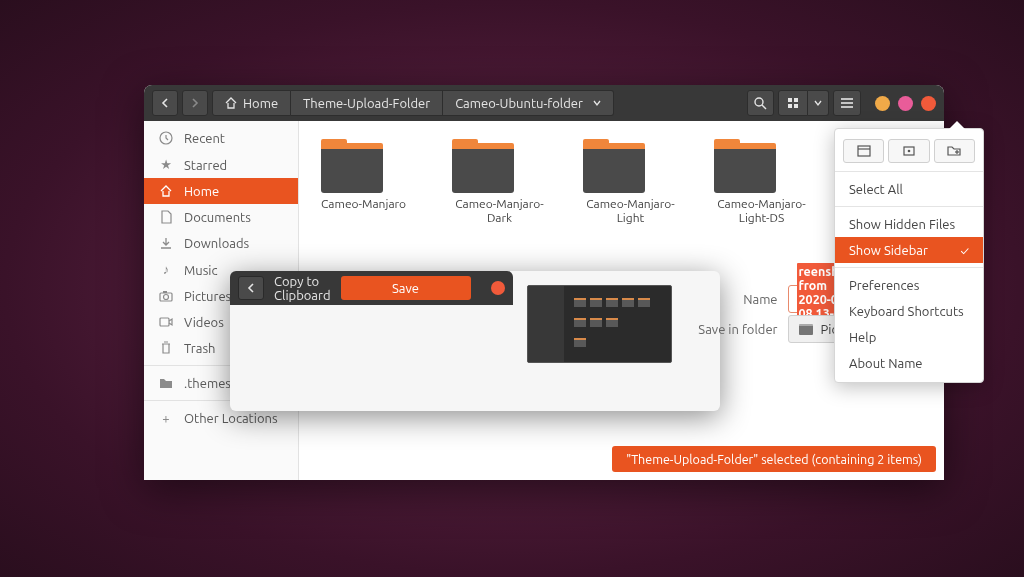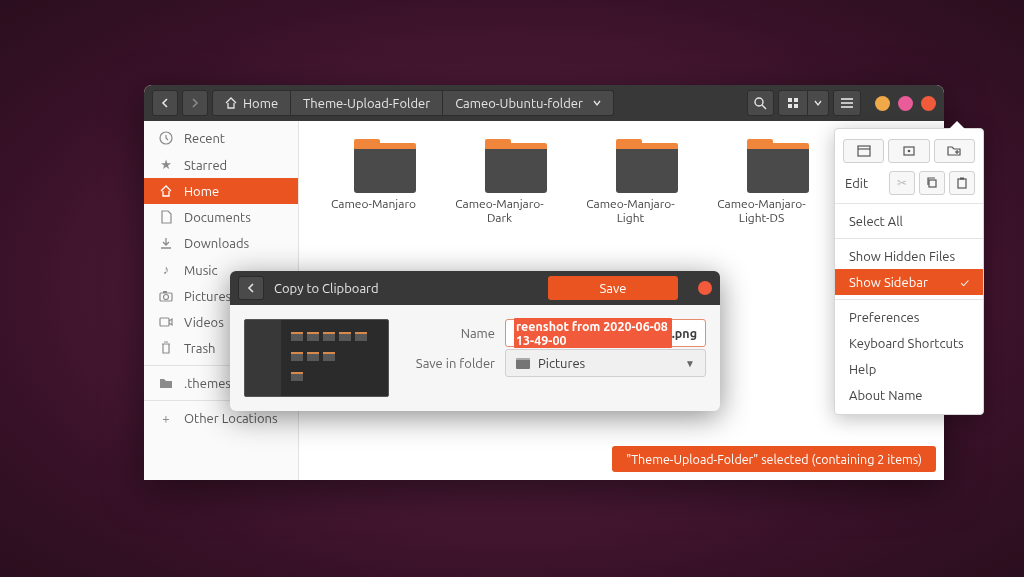--- a/index.html
+++ b/index.html
@@ -69,21 +69,21 @@
   .side-item {
     display: flex; align-items: center; gap: 10px;
     padding: 6px 14px; color: #5a5a5a; font-size: 13px;
   }
   .side-item .ic { width: 16px; display:flex; justify-content:center; color:#8b8b8b;}
   .side-item.active { background: #e95420; color: #fff; }
   .side-item.active .ic { color: #fff; }
   .side-sep { height: 1px; background: #e2e2e2; margin: 4px 0; }
   .content { flex:1; background: #ffffff; position: relative; overflow:hidden; }
   .folders { display: flex; gap: 36px; padding: 18px 22px; flex-wrap: wrap; }
-  .folder { width: 95px; display: flex; flex-direction: column; align-items: flex-end; gap: 4px; }
+  .folder { width: 95px; display: flex; flex-direction: column; align-items: flex-start; gap: 4px; }
   .folder .icon {
     width: 62px; height: 48px;
     background: #4a4a4a;
     border-radius: 3px;
     position: relative;
     margin-top: 6px;
   }
   .folder .icon::before {
     content: "";
     position: absolute;
@@ -143,21 +143,21 @@
   .pop-item.active::after { content: "✓"; font-size: 12px; }
   .pop-sep { height: 1px; background: #e4e4e4; margin: 4px 0; }
   
   .dialog {
     position: absolute;
     left: 230px; top: 271px;
     width: 490px; height: 140px;
     background: #f6f6f6;
     border-radius: 6px;
     box-shadow: 0 6px 30px rgba(0,0,0,0.45);
-    display: flex; flex-direction: column;
+    display: flex; flex-direction: row;
     z-index: 15;
   }
   .dialog .dtitle {
     height: 34px;
     background: #383838;
     border-radius: 6px 6px 0 0;
     display: flex; align-items: center;
     color: #e5e5e5; padding: 0 8px; gap: 10px;
   }
   .dialog .dtitle .back {
@@ -411,38 +411,20 @@
         </svg>
       </div>
     <div class="pop-ibtn">
         <svg width="14" height="12" viewBox="0 0 14 12">
           <path d="M1 3 V10 H13 V4 H7 L5 2 H1 Z" stroke="currentColor" stroke-width="1.2" fill="none"></path>
           <line x1="10" y1="5" x2="10" y2="9" stroke="currentColor" stroke-width="1.2"></line>
           <line x1="8" y1="7" x2="12" y2="7" stroke="currentColor" stroke-width="1.2"></line>
         </svg>
       </div>
   </div>
-  <div class="pop-row-edit">
-    <span class="lbl">Edit</span>
-    <div class="pop-ibtn disabled" style="flex:0 0 26px">
-        <span>✂</span>
-      </div>
-    <div class="pop-ibtn" style="flex:0 0 26px">
-        <svg width="12" height="12" viewBox="0 0 12 12">
-          <rect x="3" y="3" width="7" height="7" stroke="currentColor" stroke-width="1.2" fill="none"></rect>
-          <path d="M2 8 V1 H9" stroke="currentColor" stroke-width="1.2" fill="none"></path>
-        </svg>
-      </div>
-    <div class="pop-ibtn" style="flex:0 0 26px">
-        <svg width="10" height="12" viewBox="0 0 10 12">
-          <rect x="1" y="2" width="8" height="9" stroke="currentColor" stroke-width="1.2" fill="none"></rect>
-          <rect x="3" y="0.5" width="4" height="2" fill="currentColor"></rect>
-        </svg>
-      </div>
-  </div>
   <div class="pop-sep"></div>
   <div class="pop-item">
       <span>Select All</span>
     </div>
   <div class="pop-sep"></div>
   <div class="pop-item">
       <span>Show Hidden Files</span>
     </div>
   <div class="pop-item active">
       <span>Show Sidebar</span>

